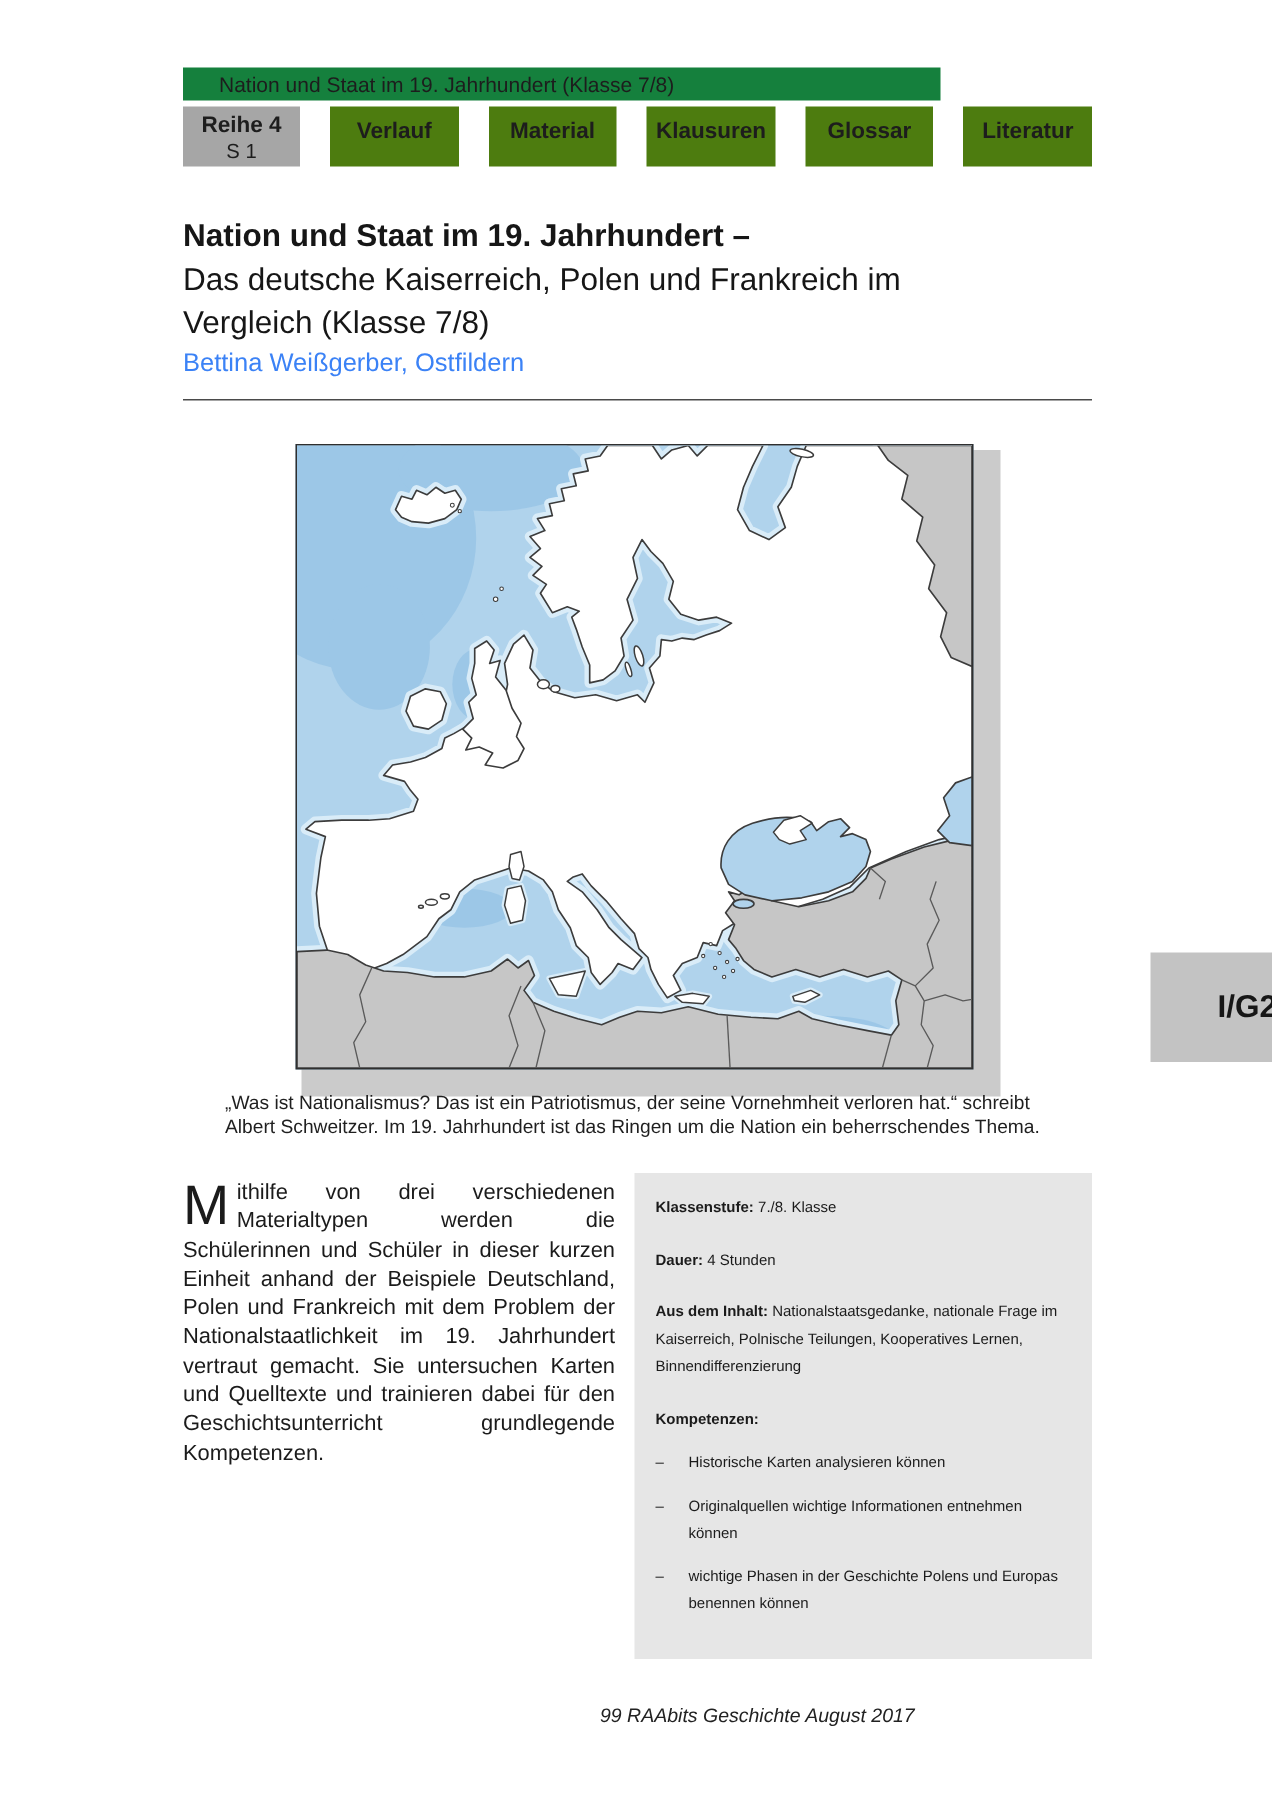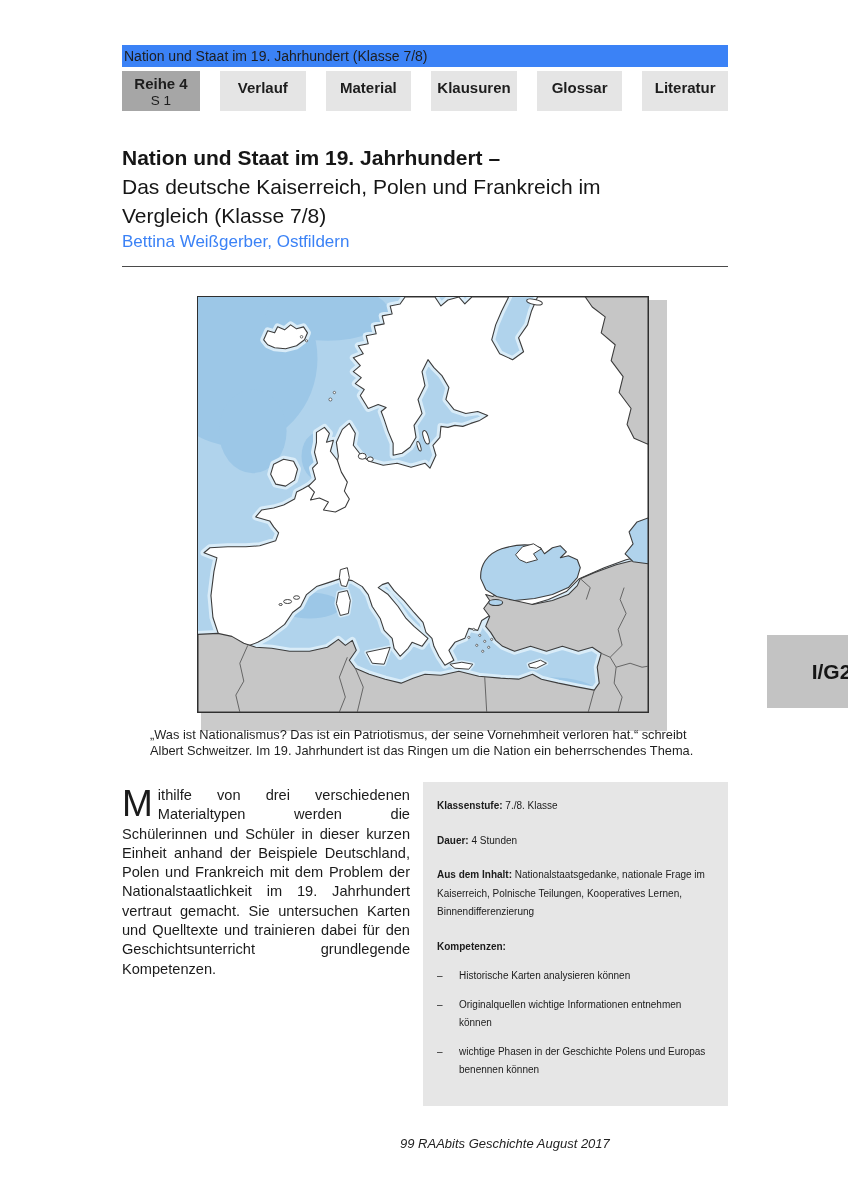--- a/index.html
+++ b/index.html
@@ -1,27 +1,27 @@
 <!DOCTYPE html>
 <html><head>
 <meta charset="utf-8">
 <style>
   * { margin:0; padding:0; box-sizing:border-box; }
   html,body { background:#ffffff; }
   body { font-family:"Liberation Sans", sans-serif; color:#1c1c1c; }
   .page { position:relative; width:848px; height:1200px; background:#fff; overflow:hidden; }
 
   
-  .strip { position:absolute; left:122px; top:45px; width:606px; height:22px;
-           background:#3b82f6; font-size:14px; line-height:22px; padding-left:2px; color:#1d1d1d; }
+  .strip { position:absolute; left:122px; top:45px; width:505px; height:22px;
+           background:#15803d; font-size:14px; line-height:22px; padding-left:24px; color:#1d1d1d; }
 
   
   .tabs { position:absolute; left:122px; top:71px; width:606px; height:40px;
           display:flex; gap:20px; }
-  .tab  { background:#e5e5e5; flex:1; text-align:center; padding-top:8px;
+  .tab  { background:#4d7c0f; flex:1; text-align:center; padding-top:8px;
           font-weight:bold; font-size:15px; color:#1d1d1d; }
   .tab.active { flex:0 0 78px; background:#a6a6a6; padding-top:4px; }
   .tab.active .tab-sub { display:block; font-weight:normal; font-size:13.5px; margin-top:1px; }
 
   
   .title { position:absolute; left:122px; top:143px; width:560px;
            font-size:21px; line-height:29px; color:#161616; }
   .title .t1 { font-weight:bold; }
   .author { position:absolute; left:122px; top:232px; font-size:17px; color:#3b82f6; }
   .rule { position:absolute; left:122px; top:266px; width:606px; height:0; border-top:1.5px solid #4a4a4a; }

